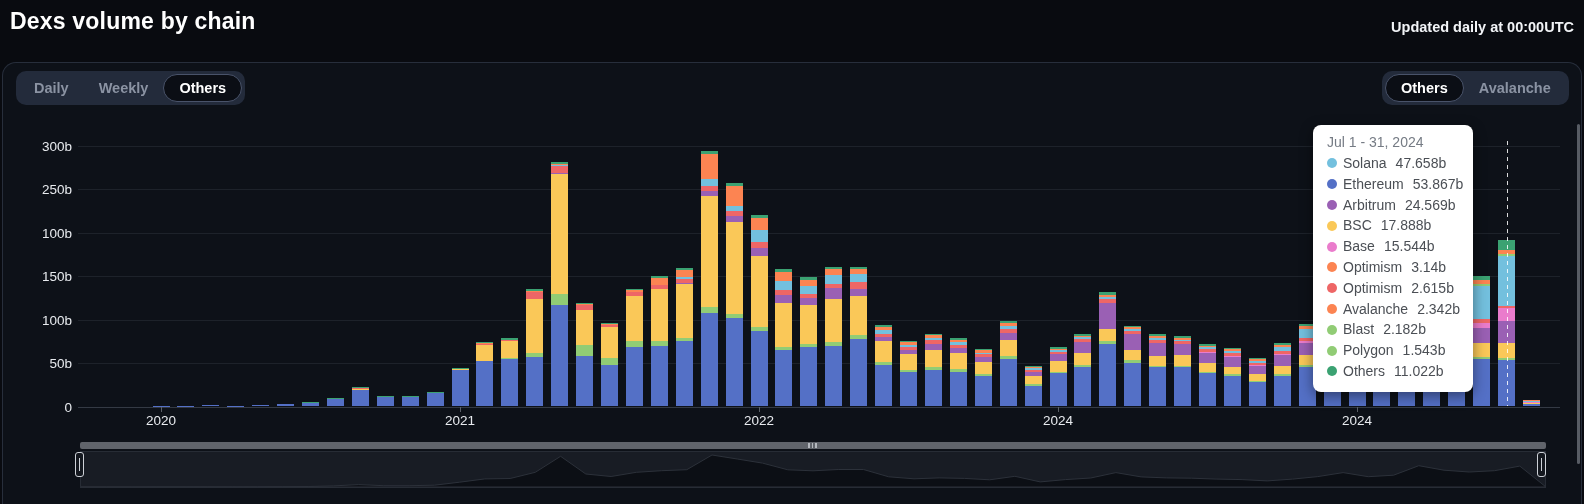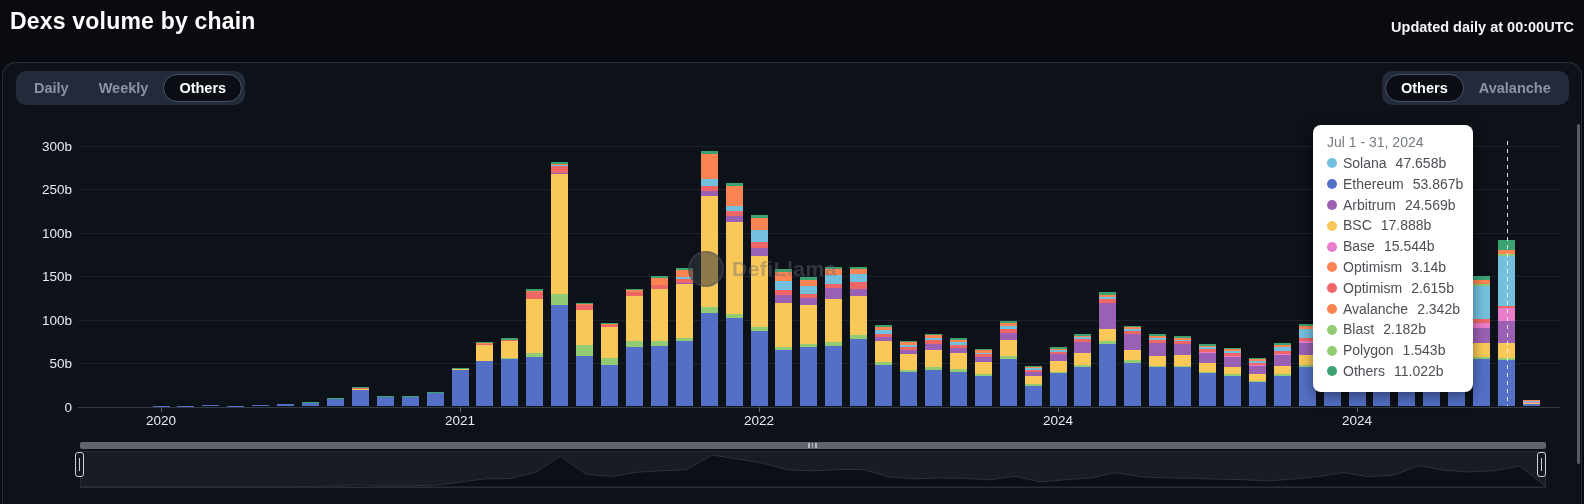--- a/index.html
+++ b/index.html
@@ -656,24 +656,20 @@
         <div class="bar-seg" style="height: 0.13px; background: rgb(238, 102, 102);"></div>
         <div class="bar-seg" style="height: 0.52px; background: rgb(234, 124, 204);"></div>
         <div class="bar-seg" style="height: 0.78px; background: rgb(154, 96, 180);"></div>
         <div class="bar-seg" style="height: 0.69px; background: rgb(250, 200, 88);"></div>
         <div class="bar-seg" style="height: 0.09px; background: rgb(145, 204, 117);"></div>
         <div class="bar-seg" style="height: 2.17px; background: rgb(84, 112, 198);"></div>
       </div>
       <div class="hover-line" style="left: 1506.5px; top: 141px; height: 265px; z-index: 4;"></div>
     </div>
 
-  <div class="watermark">
-    <div class="wm-circle"></div>
-    <div class="wm-text">DefiLlama</div>
-  </div>
 
   <div class="tooltip">
     <div class="tt-title">Jul 1 - 31, 2024</div>
     <div id="tt-rows">
         <div class="tt-row">
           <span class="tt-dot" style="background:#73c0de"></span>
           <span class="tt-name">Solana</span>
           <span class="tt-val">47.658b</span>
         </div>
         <div class="tt-row">

